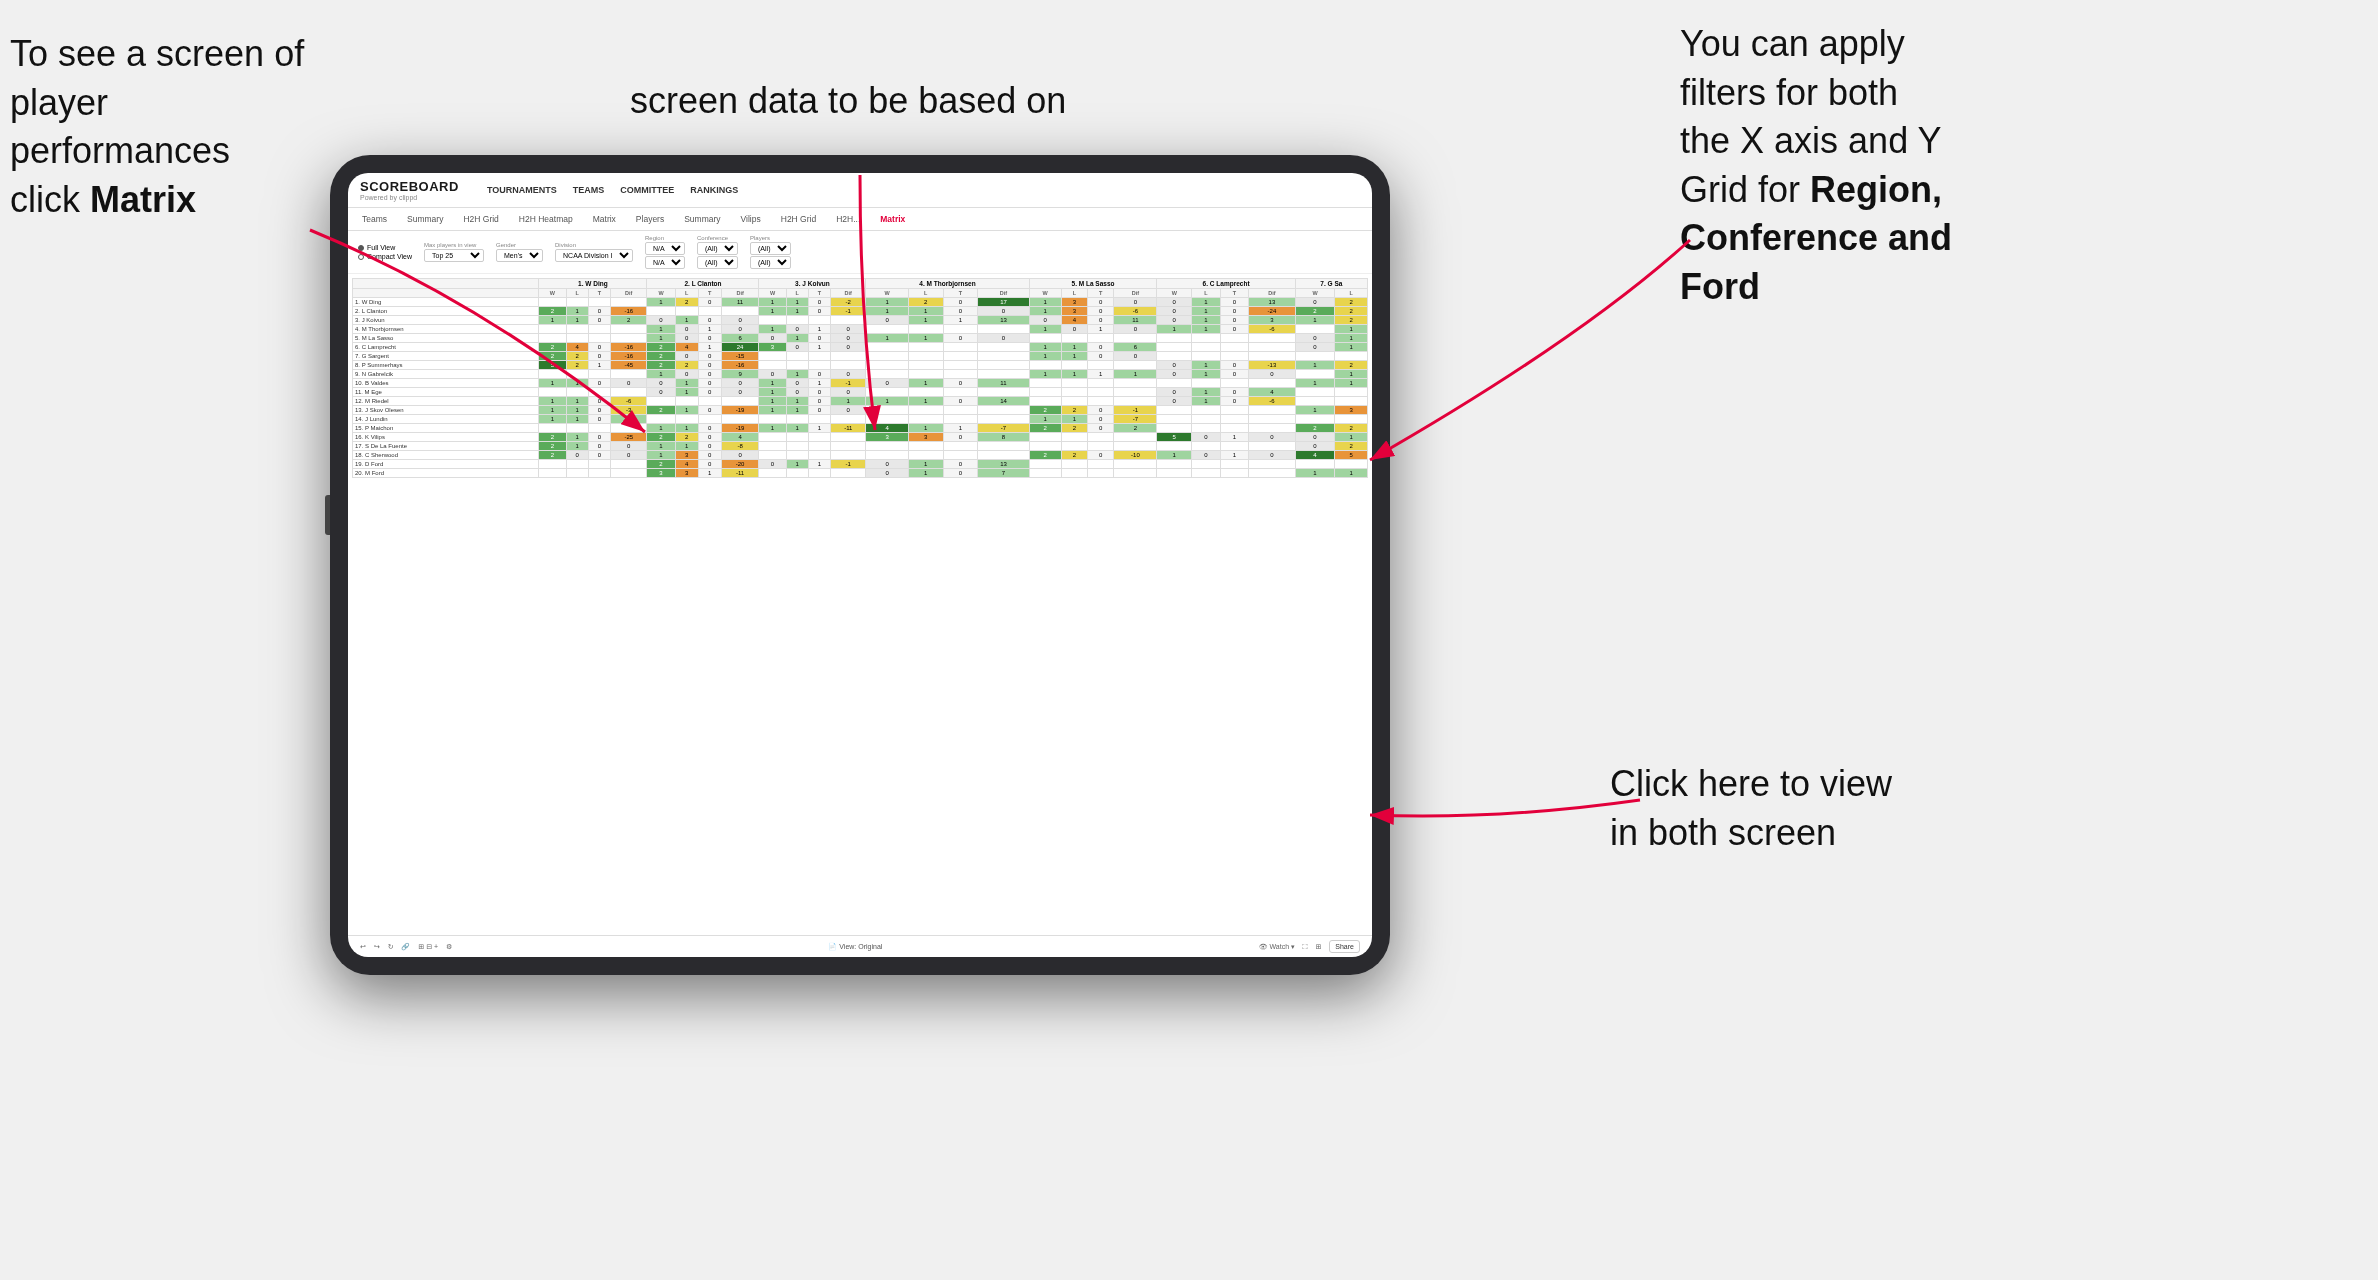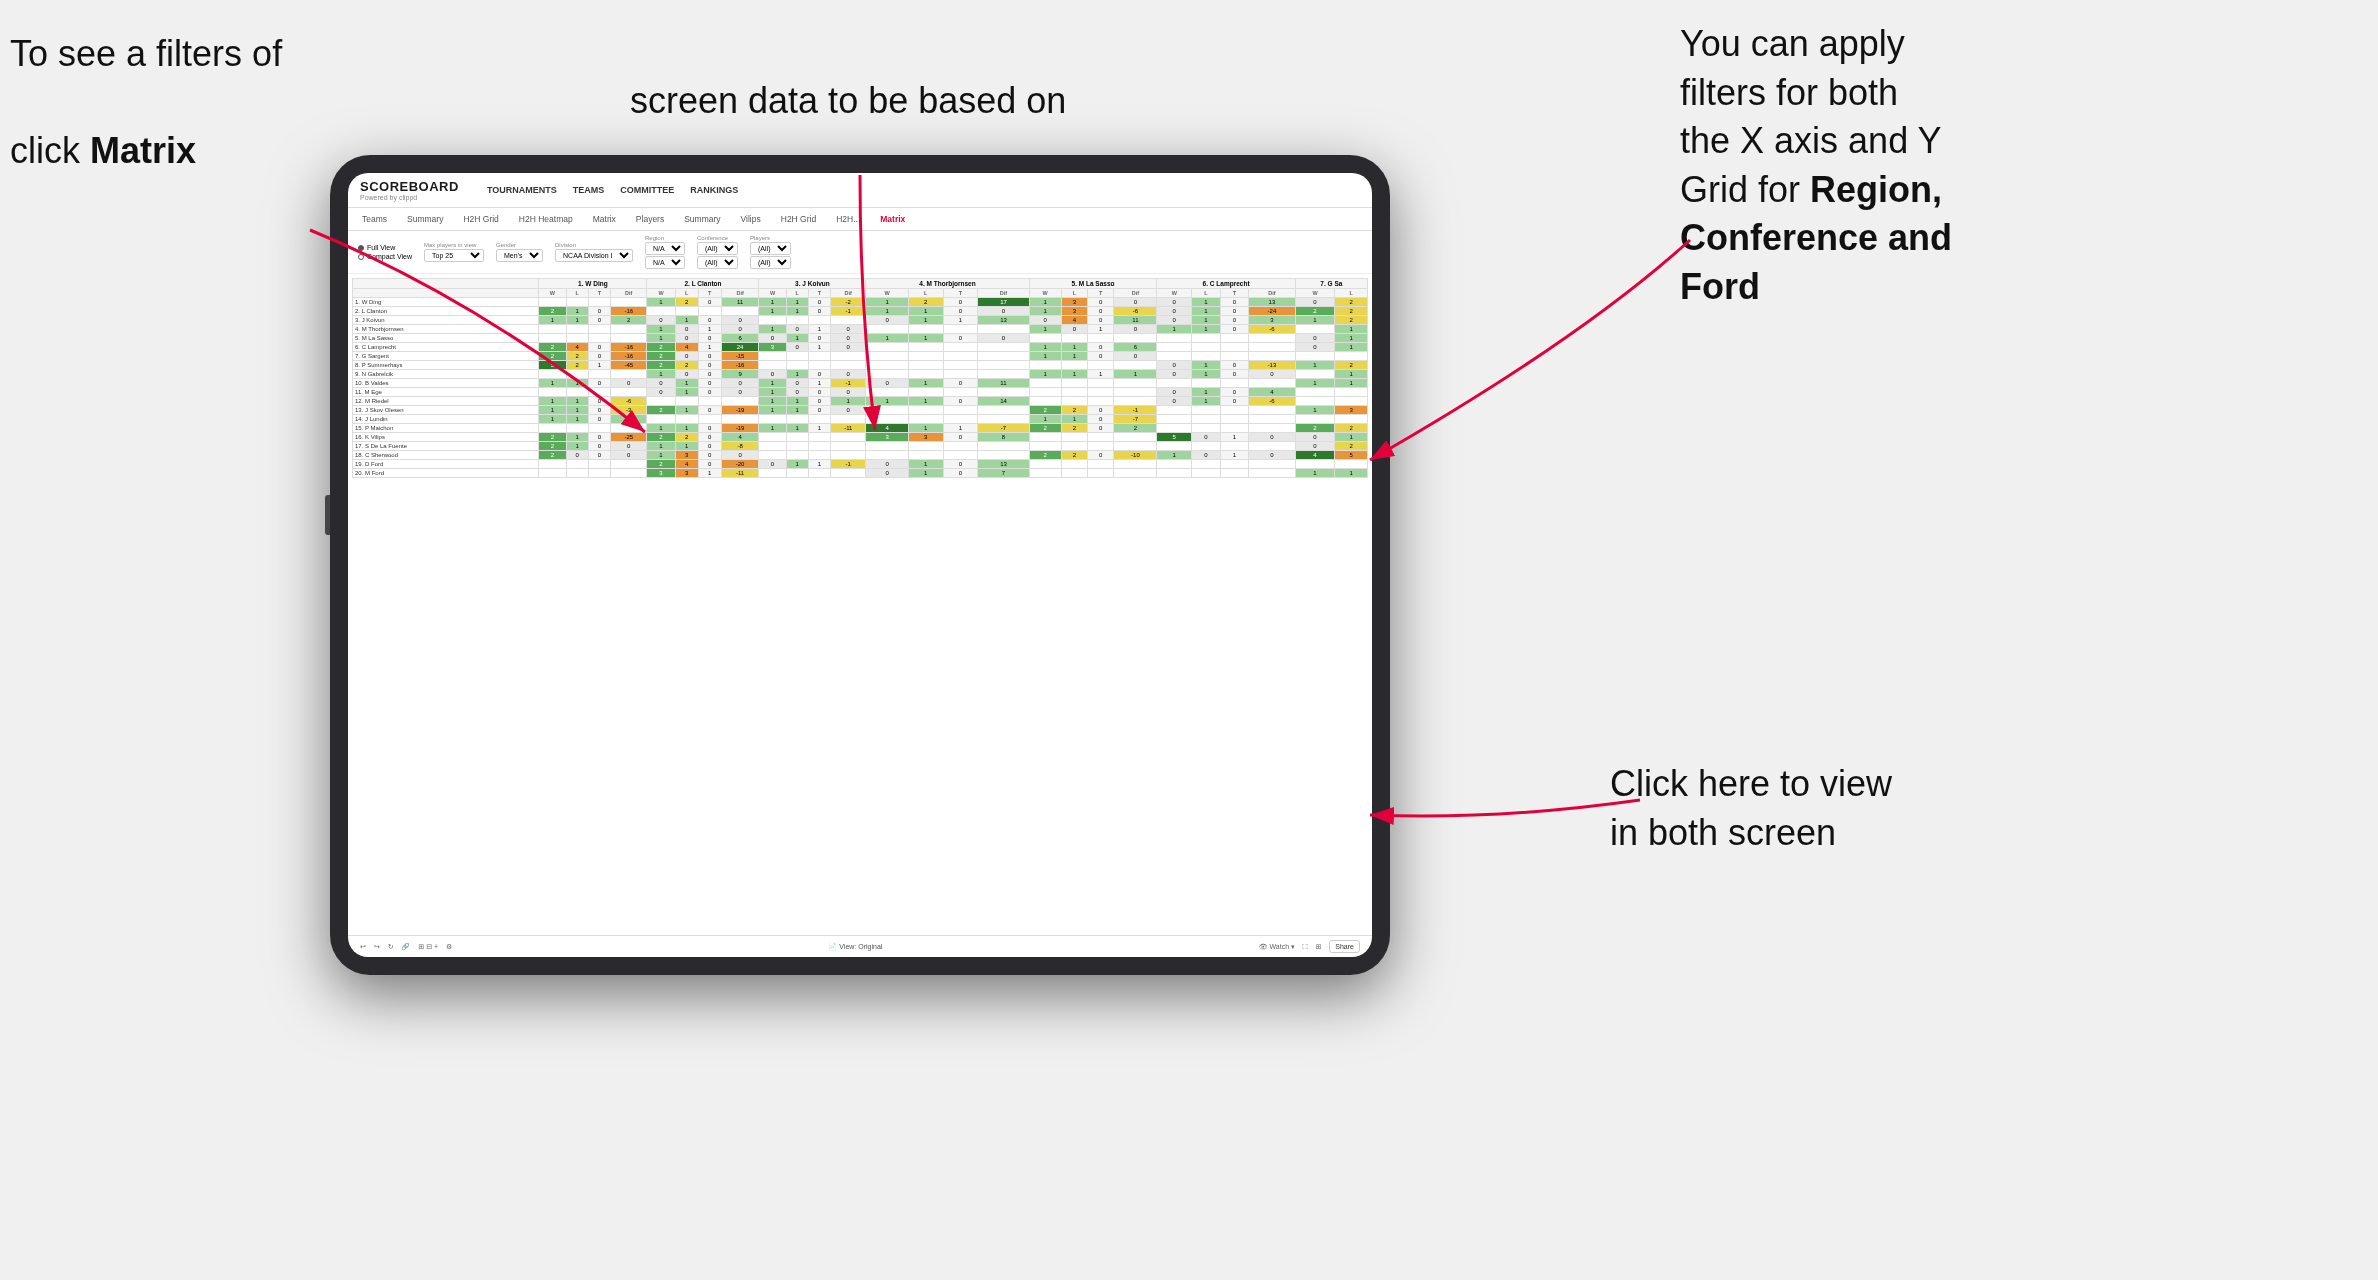--- a/index.html
+++ b/index.html
@@ -250,22 +250,22 @@
       padding: 2px 5px;
       font-size: 7px;
       cursor: pointer;
       color: #333;
     }
   </style>
 </head>
 <body>
 
 <div class="annotation" style="left: 10px; top: 30px; max-width: 320px;">
-  <span>To see a filters of</span><br>
-  <br>
+  <span>To see a screen of</span><br>
+  <span>player performances</span><br>
   <span>click </span><strong>Matrix</strong>
 </div>
 
 <div class="annotation" style="left: 630px; top: 28px; max-width: 560px;">
   <br>
   <span>screen data to be based on</span>
 </div>
 
 <div class="annotation" style="left: 1680px; top: 20px; max-width: 680px;">
   <span>You  can apply</span><br>

